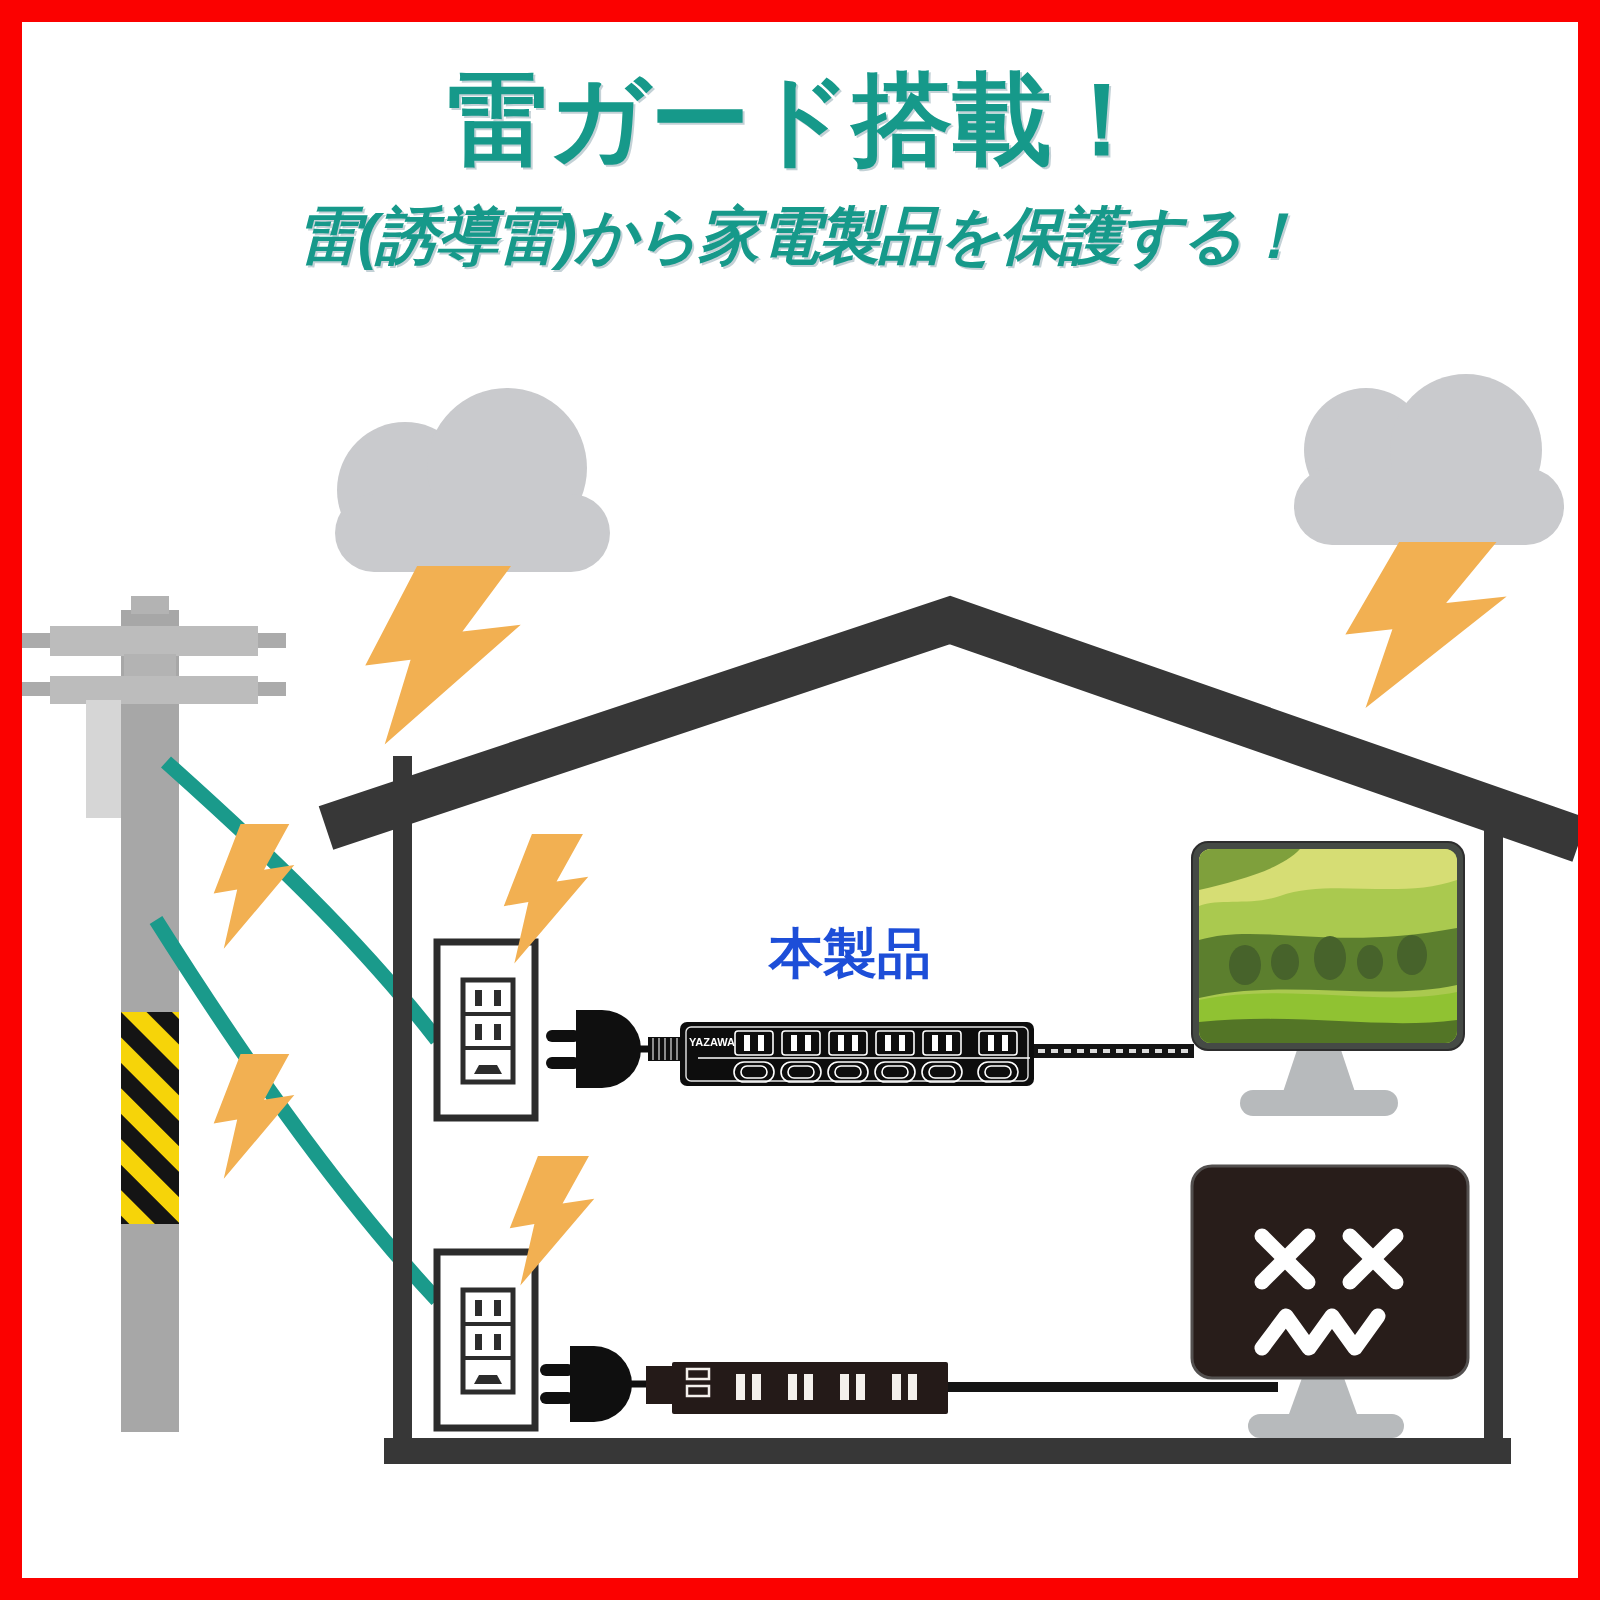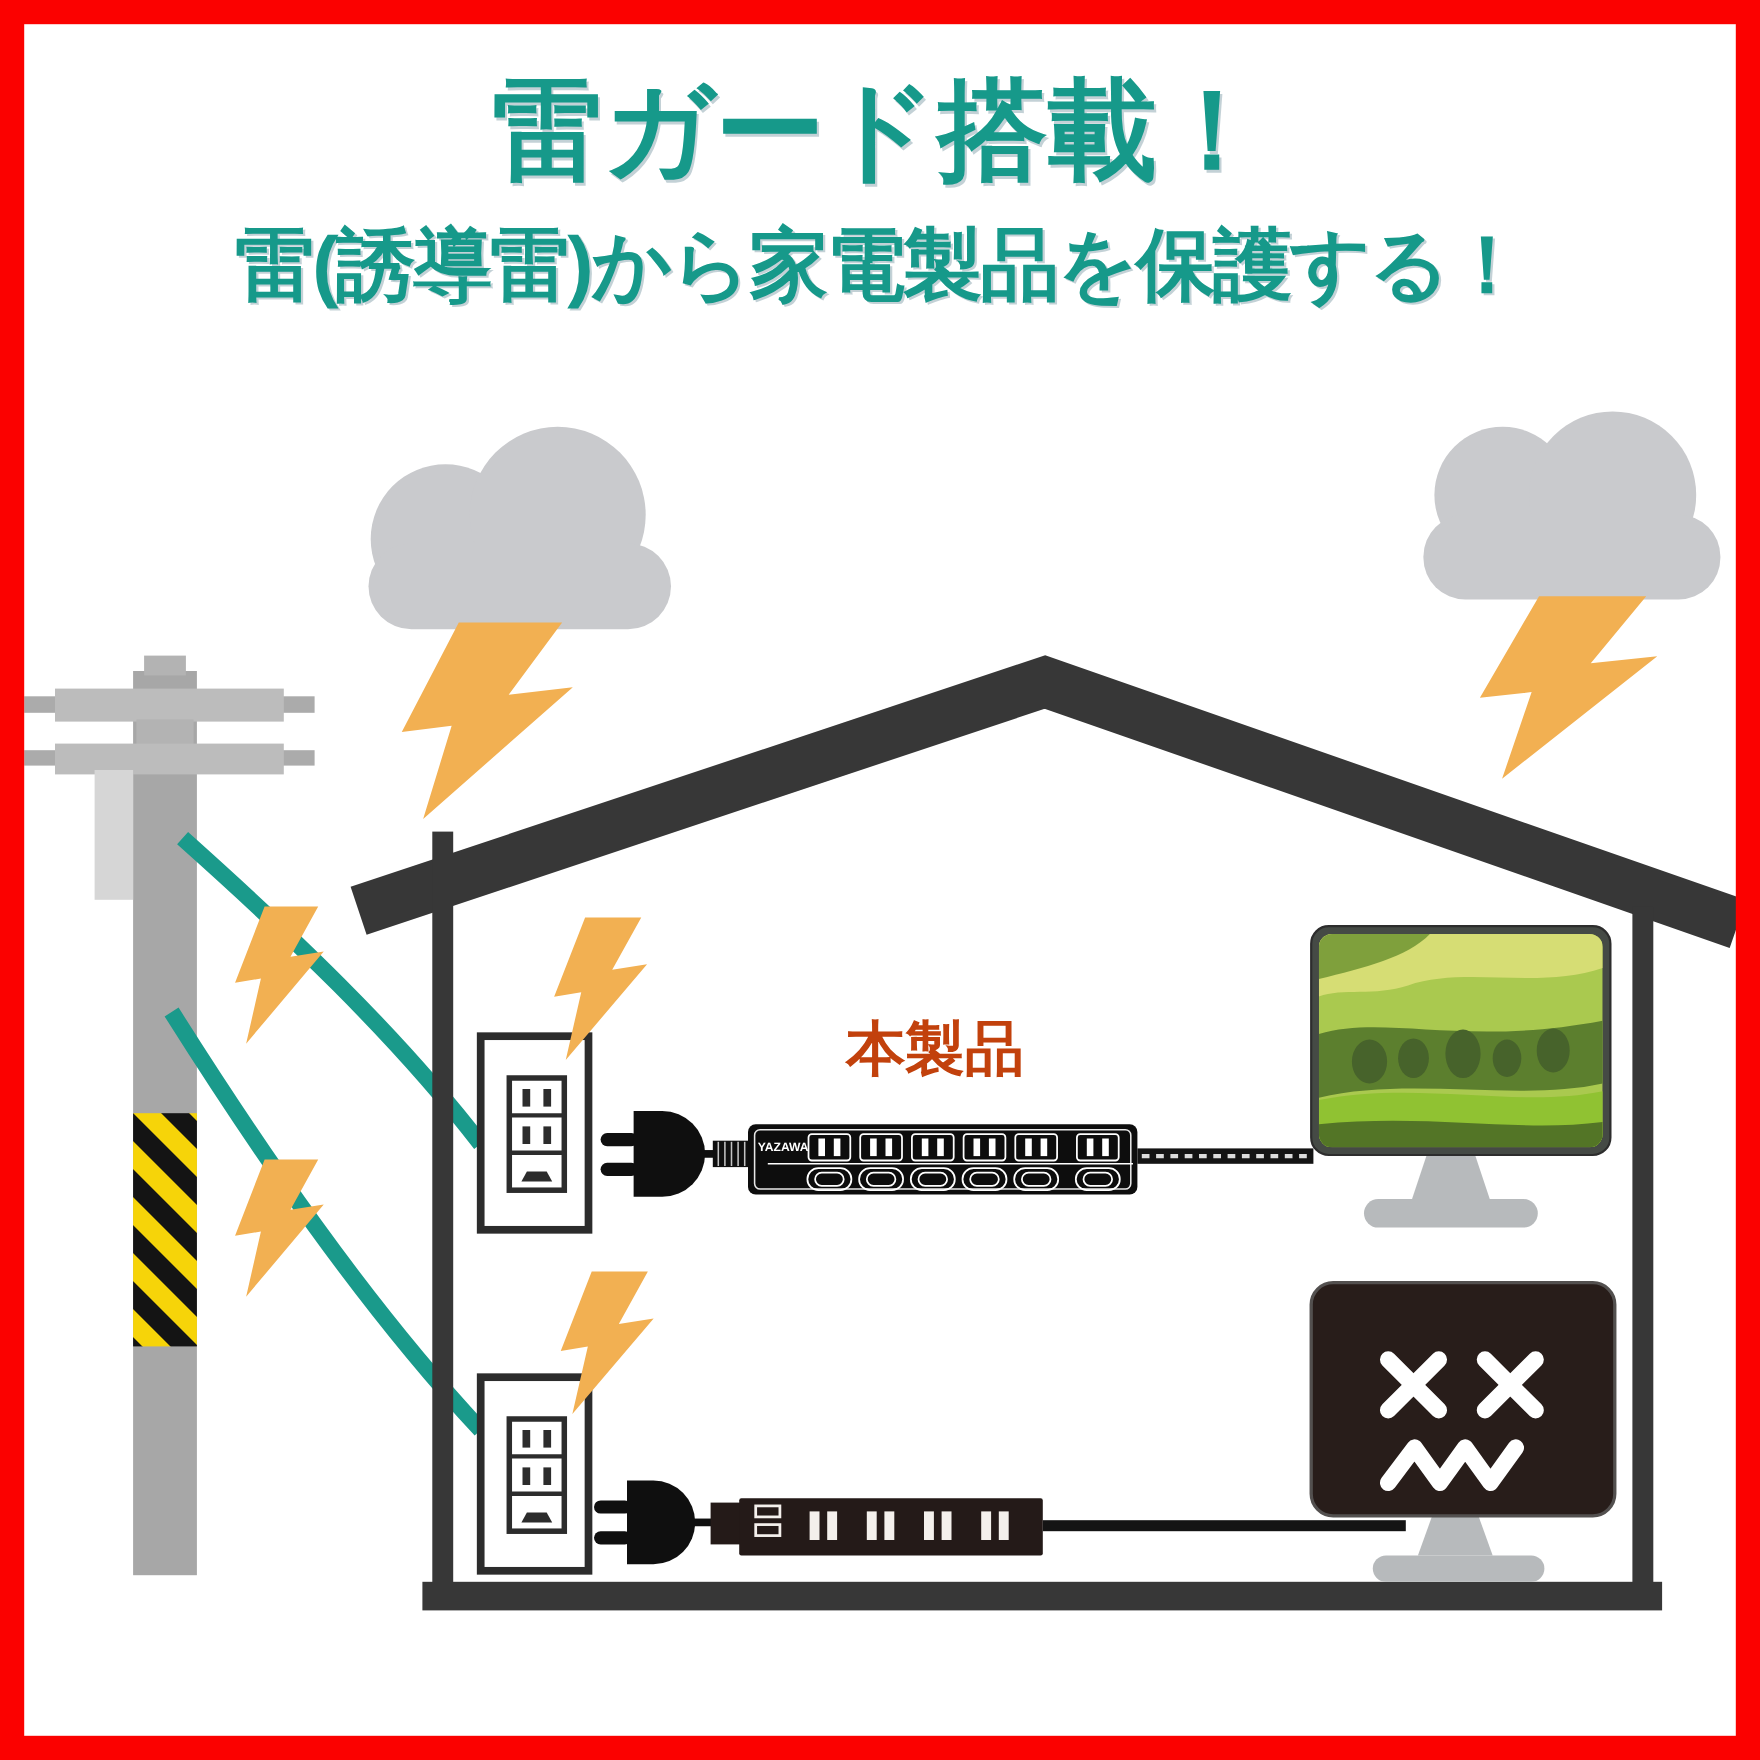--- a/index.html
+++ b/index.html
@@ -11,24 +11,24 @@
     position:absolute;left:0;top:0;right:0;bottom:0;
     border:22px solid #fb0100;pointer-events:none;z-index:50;
   }
   .title{
     position:absolute;left:0;width:1600px;text-align:center;
     color:#16998a;font-weight:900;white-space:nowrap;
     text-shadow:2px 2px 0 rgba(16,70,90,.25);
     letter-spacing:0px;line-height:1.1;
   }
   .title1{top:64px;font-size:100px;}
-  .title2{top:202px;font-size:72px;letter-spacing:-2px;}
+  .title2{top:202px;font-size:62px;letter-spacing:-2px;font-style:italic;}
   .scene{position:absolute;left:0;top:0;}
   .plabel{
-    position:absolute;text-align:center;color:#c2410c;font-weight:900;
+    position:absolute;text-align:center;color:#1d4ed8;font-weight:900;
     white-space:nowrap;
   }
   .label-this{left:650px;top:918px;width:400px;font-size:54px;}
   .label-other{left:610px;top:1278px;width:400px;font-size:48px;}
 </style>
 </head>
 <body>
 
 <div class="canvas">
 

